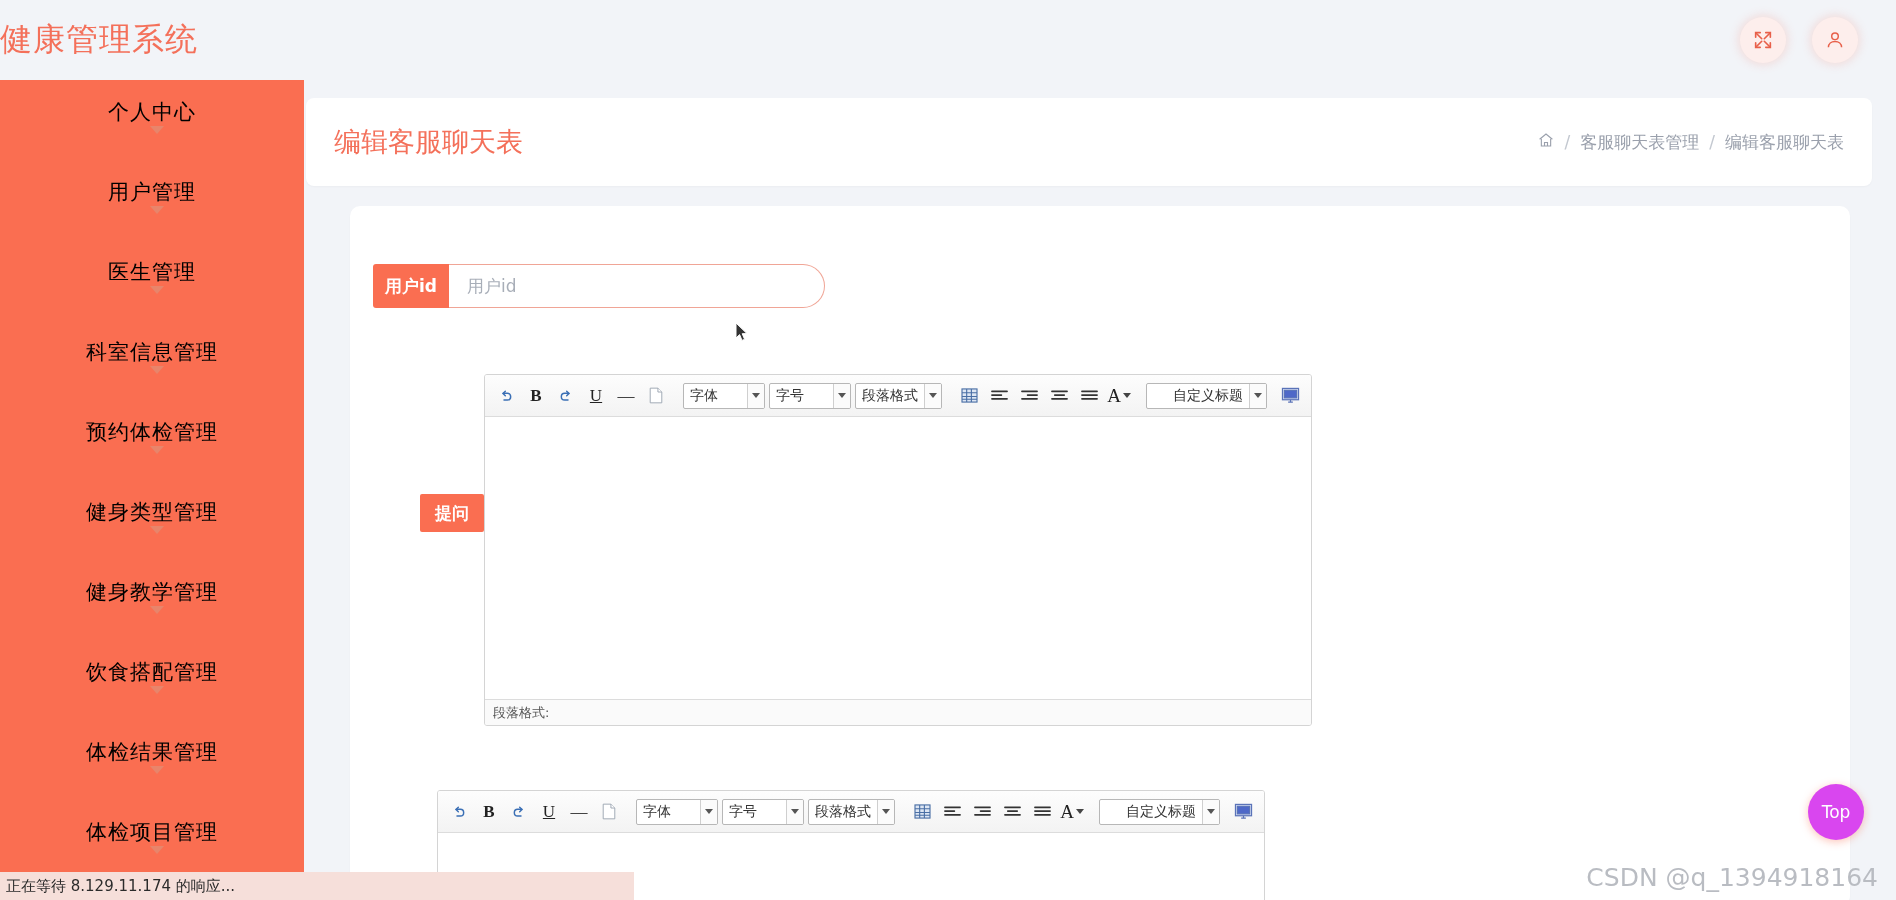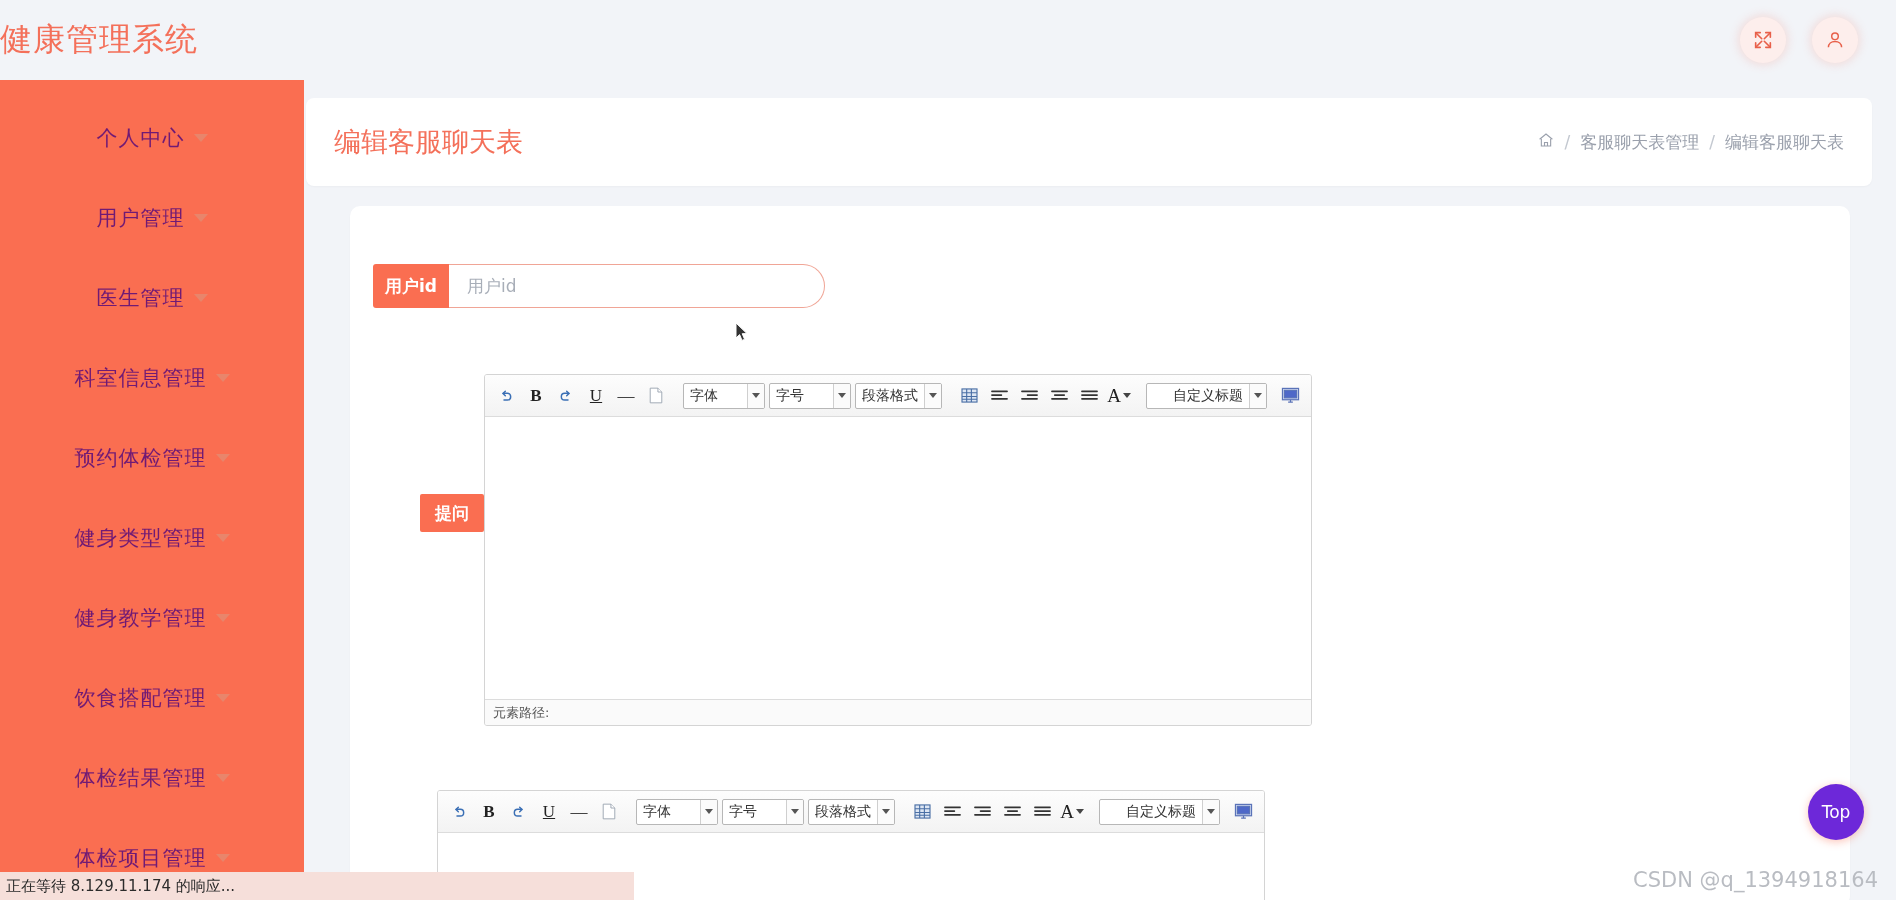--- a/index.html
+++ b/index.html
@@ -36,24 +36,25 @@
   
   .sidebar {
     position: absolute; left: 0; top: 80px;
     width: 304px; height: 820px;
     background: #fa6e51;
     overflow: hidden;
     padding-top: 18px;
   }
   .side-item {
     height: 80px;
-    display: flex; align-items: center; justify-content: center;
-    color: #701a75; font-size: 21px; letter-spacing: 1px;
+    display: flex; align-items: center; justify-content: flex-start;
+    color: #000000; font-size: 21px; letter-spacing: 1px;
     font-family: "DejaVu Sans", sans-serif;
     cursor: pointer;
+    flex-direction: column;
   }
   .side-item .caret {
     display: inline-block; margin-left: 9px;
     width: 0; height: 0;
     border-left: 7px solid transparent;
     border-right: 7px solid transparent;
     border-top: 8px solid #e8856b;
   }
 
   
@@ -188,31 +189,31 @@
     font-family: "DejaVu Sans", sans-serif;
   }
 
   
   .cursor { position: absolute; left: 735px; top: 322px; width: 14px; height: 20px; }
 
   
   .top-btn {
     position: absolute; right: 32px; bottom: 60px;
     width: 56px; height: 56px; border-radius: 50%;
-    background: #6d28d9; color: #fff;
+    background: #d946ef; color: #fff;
     display: flex; align-items: center; justify-content: center;
     font-size: 17px; cursor: pointer;
     box-shadow: 0 2px 8px rgba(250,110,81,0.4);
     font-family: "DejaVu Sans", sans-serif;
   }
 
   
   .watermark {
     position: absolute; right: 18px; bottom: 8px;
-    font-size: 21px; color: #b9bcc2;
+    font-size: 25px; color: #b9bcc2;
     font-family: "DejaVu Sans", sans-serif;
   }
 
   
   .statusbar {
     position: absolute; left: 0; bottom: 0;
     width: 634px; height: 28px;
     background: #f6dfda;
     display: flex; align-items: center;
     padding-left: 6px;
@@ -399,21 +400,21 @@
           <div class="tb-btn" style="margin-left:auto;">
             <svg width="19" height="17" viewBox="0 0 20 18" fill="none" stroke="#5a73b8" stroke-width="1.3">
               <rect x="1.5" y="1.5" width="17" height="12" fill="#dfe6f7"></rect>
               <rect x="3.5" y="3.5" width="13" height="8" fill="#4e68c8"></rect>
               <path d="M7.5 16h5M10 13.5V16"></path>
             </svg>
           </div>
         </div>
         <div class="ed-body" style="height:282px;"></div>
         <div class="ed-status">
-          <span>元素路径:</span>
+          <span>段落格式:</span>
         </div>
       </div>
     </div>
 
     <div class="field-row" style="left:87px; top:584px;">
       <div class="editor" style="width:828px;">
         <div class="ed-toolbar">
           <div class="tb-btn">
             <svg width="16" height="16" viewBox="0 0 24 24" fill="none" stroke="#3a6fb5" stroke-width="2.2" stroke-linecap="round">
               <path d="M8 8H14a5 5 0 1 1 0 10H9"></path>

